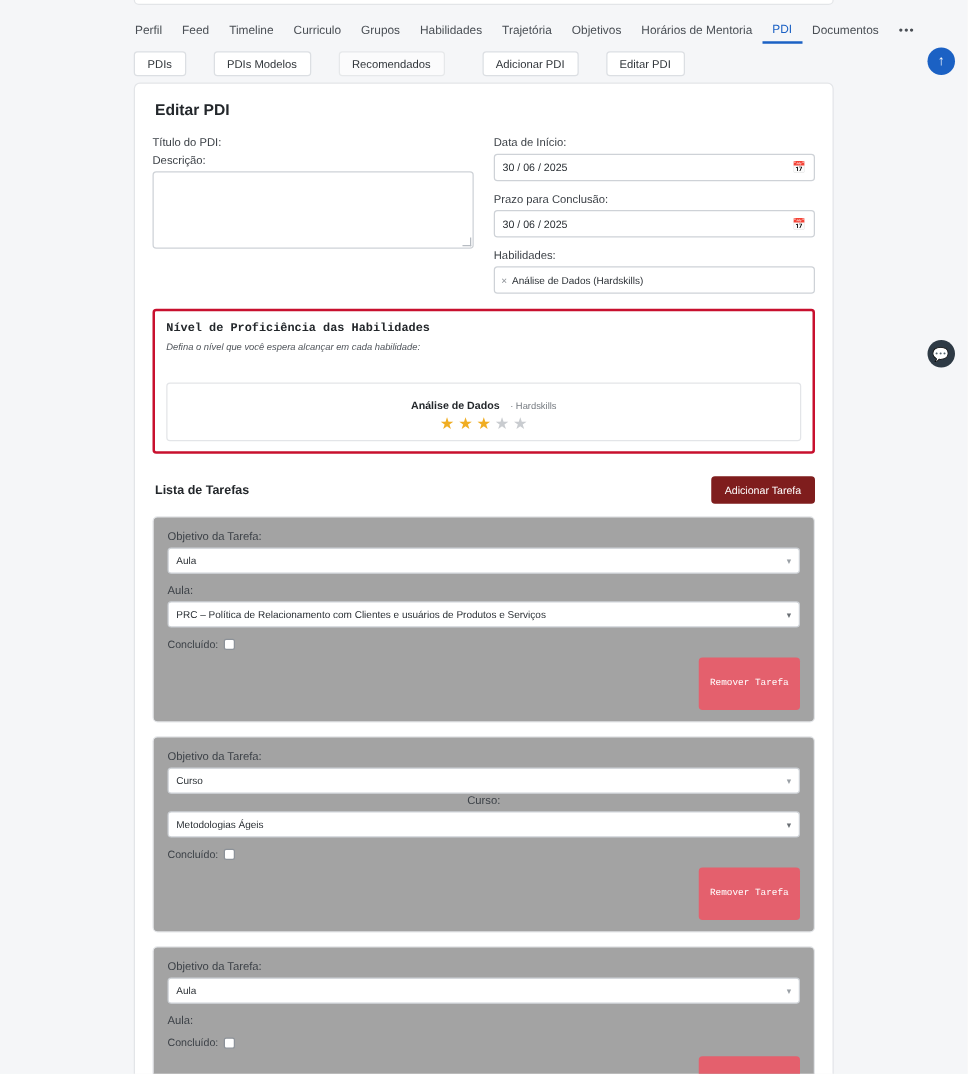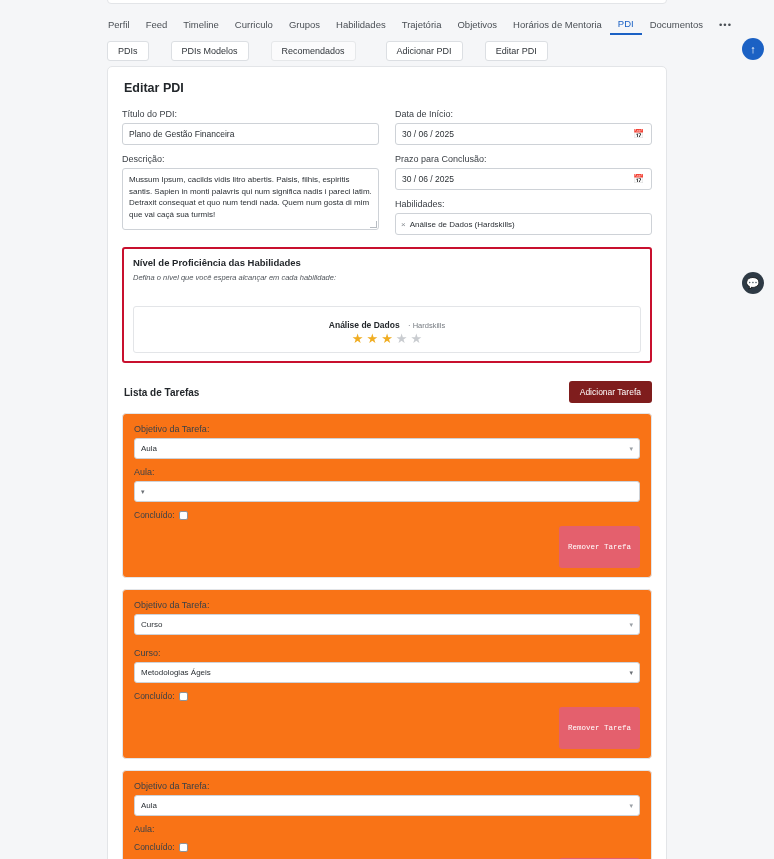--- a/index.html
+++ b/index.html
@@ -159,20 +159,21 @@
     border: 2px solid #c8102e;
     border-radius: 3px;
     background: #fff;
     padding: 8px 9px 8px 9px;
   }
   .prof-title {
     font-size: 9.5px;
     font-weight: bold;
     color: #23272b;
     margin-bottom: 5px;
+    font-family: Liberation Mono, monospace;
   }
   .prof-sub {
     font-size: 7.5px;
     font-style: italic;
     color: #4f545a;
     margin-bottom: 24px;
   }
   .prof-row {
     border: 1px solid #e3e5e8;
     border-radius: 3px;
@@ -228,21 +229,21 @@
     font-size: 7.5px;
     padding: 17px 9px;
     cursor: pointer;
     font-family: Liberation Mono, monospace;
   }
   .task {
     border: 1px solid #e3e5e8;
     border-radius: 4px;
     padding: 10px 11px 9px 11px;
     margin-bottom: 11px;
-    background: #f97316;
+    background: #a3a3a3;
   }
   .select {
     width: 100%;
     height: 21px;
     border: 1px solid #ced2d7;
     border-radius: 3px;
     background: #fff;
     font-size: 8px;
     color: #2b3035;
     padding: 0 6px;
@@ -334,25 +335,23 @@
     <div class="pill">Editar PDI</div>
   </div>
 
   <div class="card">
 
     <div class="card-title">Editar PDI</div>
 
     <div class="two-col">
       <div class="col">
         <div class="field-label">Título do PDI:</div>
-        <div class="input mb10">Plano de Gestão Financeira</div>
 
         <div class="field-label">Descrição:</div>
         <div class="textarea">
-          <span>Mussum Ipsum, cacilds vidis litro abertis. Paisis, filhis, espiritis santis. Sapien in monti palavris qui num significa nadis i pareci latim. Detraxit consequat et quo num tendi nada. Quem num gosta di mim que vai caçá sua turmis!</span>
           <span class="resizer"></span>
         </div>
       </div>
 
       <div class="col">
         <div class="field-label">Data de Início:</div>
         <div class="input date mb10">
           <span>30 / 06 / 2025</span>
           <span class="cal-icon">📅</span>
         </div>
@@ -397,38 +396,39 @@
     </div>
 
     <div class="task">
       <div class="field-label">Objetivo da Tarefa:</div>
       <div class="select">
         <span>Aula</span>
         <span class="caret thin">▾</span>
       </div>
       <div class="field-label" style="margin-top:8px;">Aula:</div>
       <div class="select">
+        <span>PRC – Política de Relacionamento com Clientes e usuários de Produtos e Serviços</span>
         <span class="caret">▾</span>
       </div>
       <div class="conc-row">
         <span class="conc-label">Concluído:</span>
         <span class="checkbox"></span>
       </div>
       <div class="task-footer">
         <button class="btn-danger">Remover Tarefa</button>
       </div>
     </div>
 
     <div class="task">
       <div class="field-label">Objetivo da Tarefa:</div>
       <div class="select">
         <span>Curso</span>
         <span class="caret thin">▾</span>
       </div>
-      <div class="field-label" style="margin-top:13px;">Curso:</div>
+      <div class="field-label" style="margin-top:0;text-align:center;">Curso:</div>
       <div class="select">
         <span>Metodologias Ágeis</span>
         <span class="caret">▾</span>
       </div>
       <div class="conc-row">
         <span class="conc-label">Concluído:</span>
         <span class="checkbox"></span>
       </div>
       <div class="task-footer">
         <button class="btn-danger">Remover Tarefa</button>

